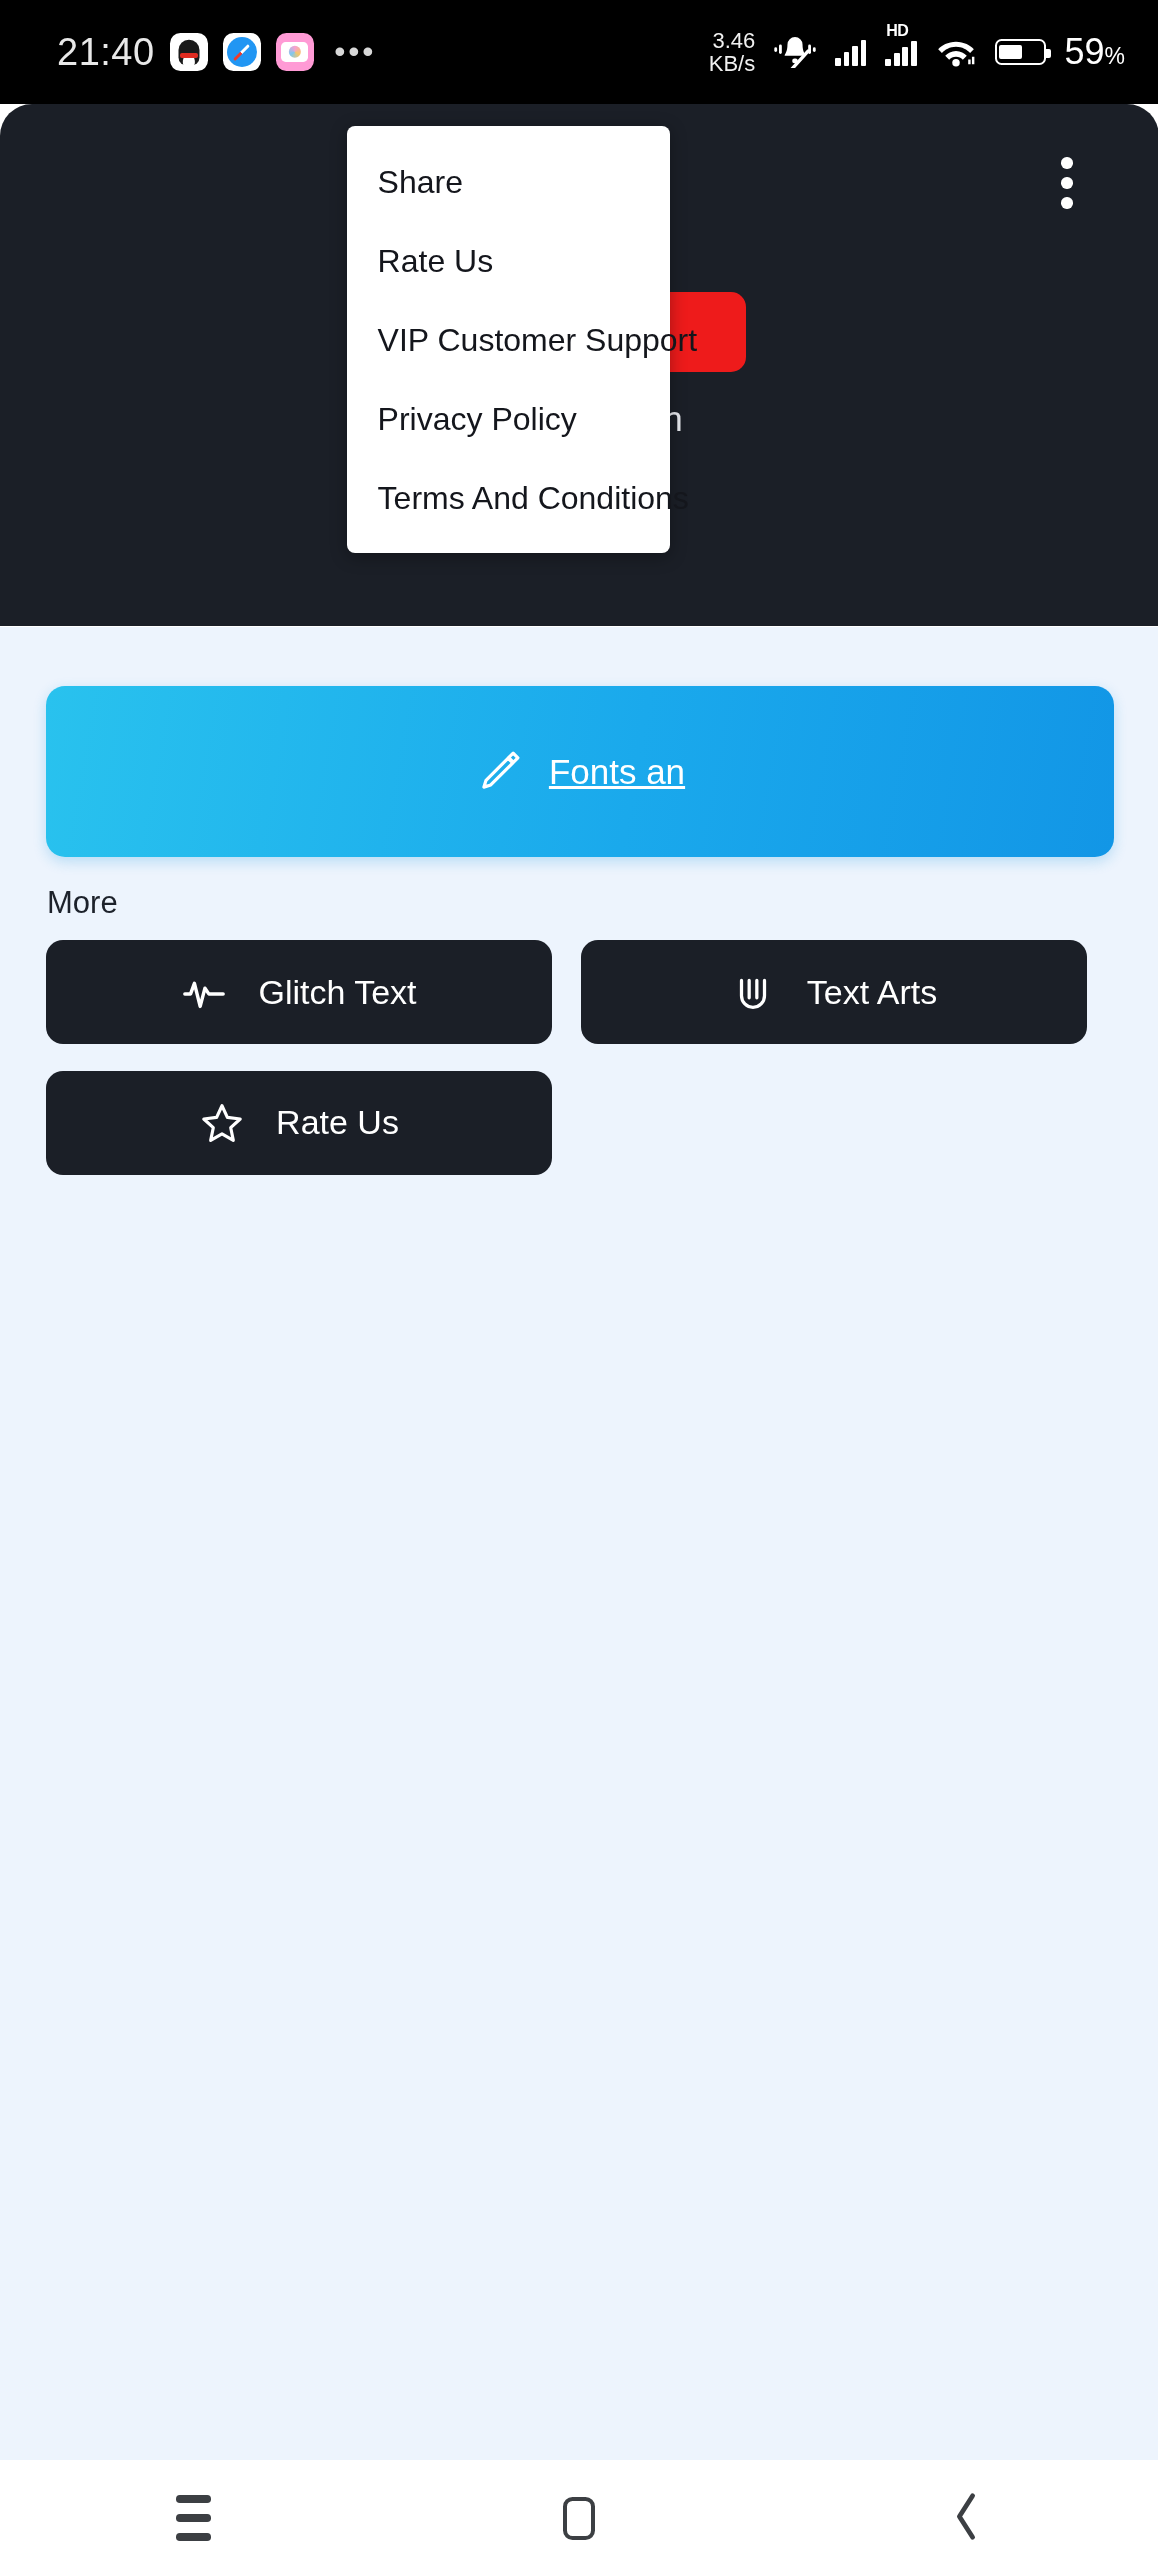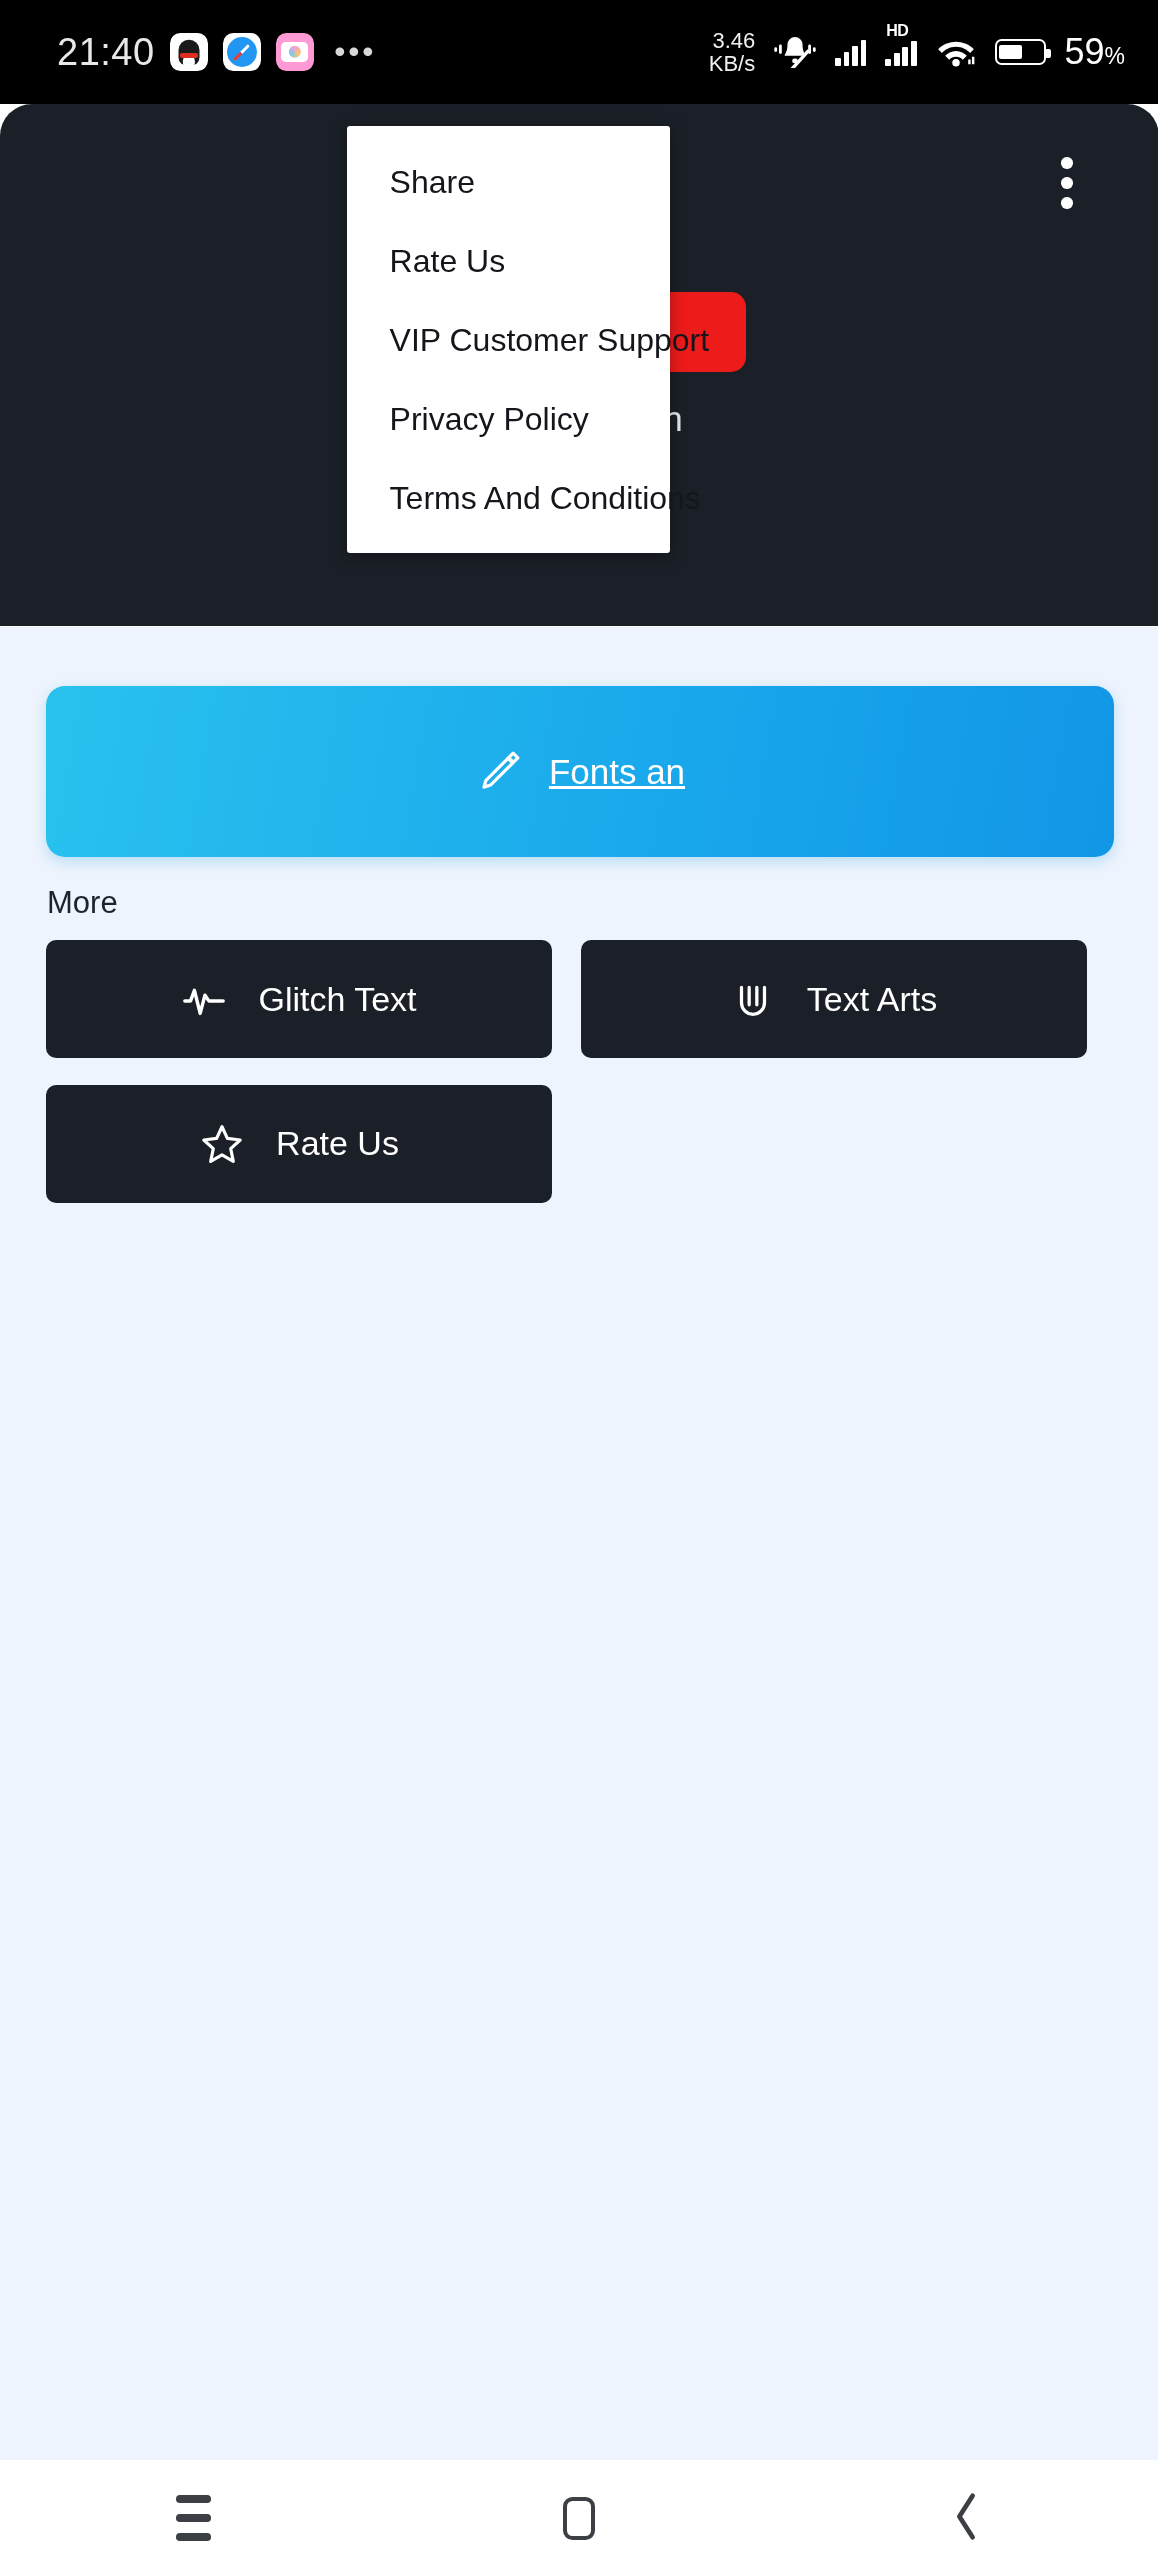--- a/index.html
+++ b/index.html
@@ -74,23 +74,23 @@
     background:#ee1b1b; color:#ffffff; border-radius:15px;
     font-size:55px; padding:5.7px 25px; min-width:123px; height:80px;
   }
   .hero-sub{
     margin-top:26.6px; font-size:35px; color:#e7e9ee; font-weight:400;
   }
 
   
   .menu{
     position:absolute; left:347px; top:126px; width:323px; height:427px;
-    background:#ffffff; border-radius:3px;
+    background:#ffffff; border-radius:8px;
     box-shadow:0 3.8px 17px rgba(0,0,0,0.32);
-    z-index:40; padding:17px 16px;
+    z-index:40; padding:17px 4px;
   }
   .menu-item{
     height:79px; display:flex; align-items:center;
     padding:0 26.6px; font-size:32px; color:#14161c; cursor:pointer;
     white-space:nowrap;
   }
 
   
   .content{
     position:absolute; top:627px; left:0; width:1159px; height:1833px;
@@ -110,21 +110,21 @@
   .more-label{
     position:absolute; left:47px; top:258px;
     font-size:31px; color:#1d222b;
   }
 
   .grid{
     position:absolute; left:46px; top:313px; width:1068px;
     display:flex; flex-wrap:wrap; gap:26.6px 28.5px;
   }
   .tile{
-    width:506px; height:118px; background:#1b1f27; border-radius:10px;
+    width:506px; height:104px; background:#1b1f27; border-radius:17px;
     display:flex; align-items:center; justify-content:center; gap:31px;
     cursor:pointer;
   }
   .tile .tlabel{ font-size:34px; color:#ffffff; }
   .tile .ticon{ width:46px; height:46px; display:flex; align-items:center; justify-content:center; }
 
   
   .navbar{
     position:absolute; left:0; bottom:0; width:1159px; height:116px;
     background:#ffffff; display:flex; align-items:center; justify-content:space-around;

